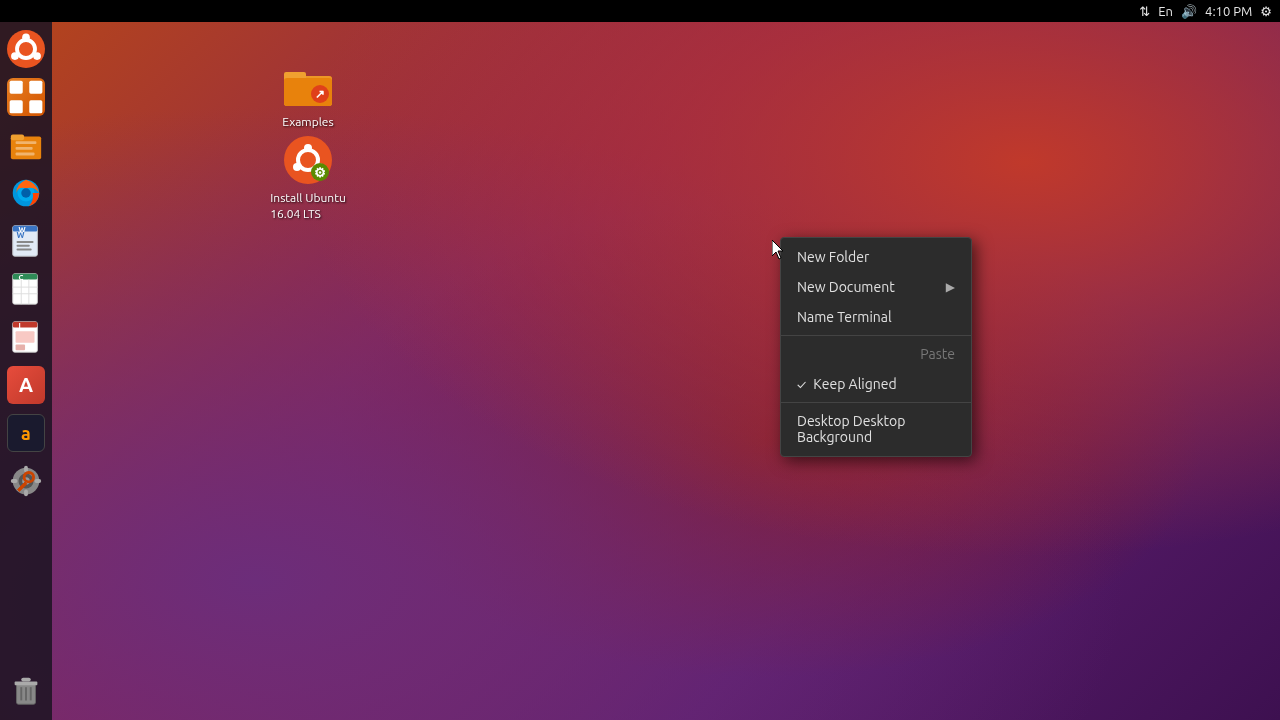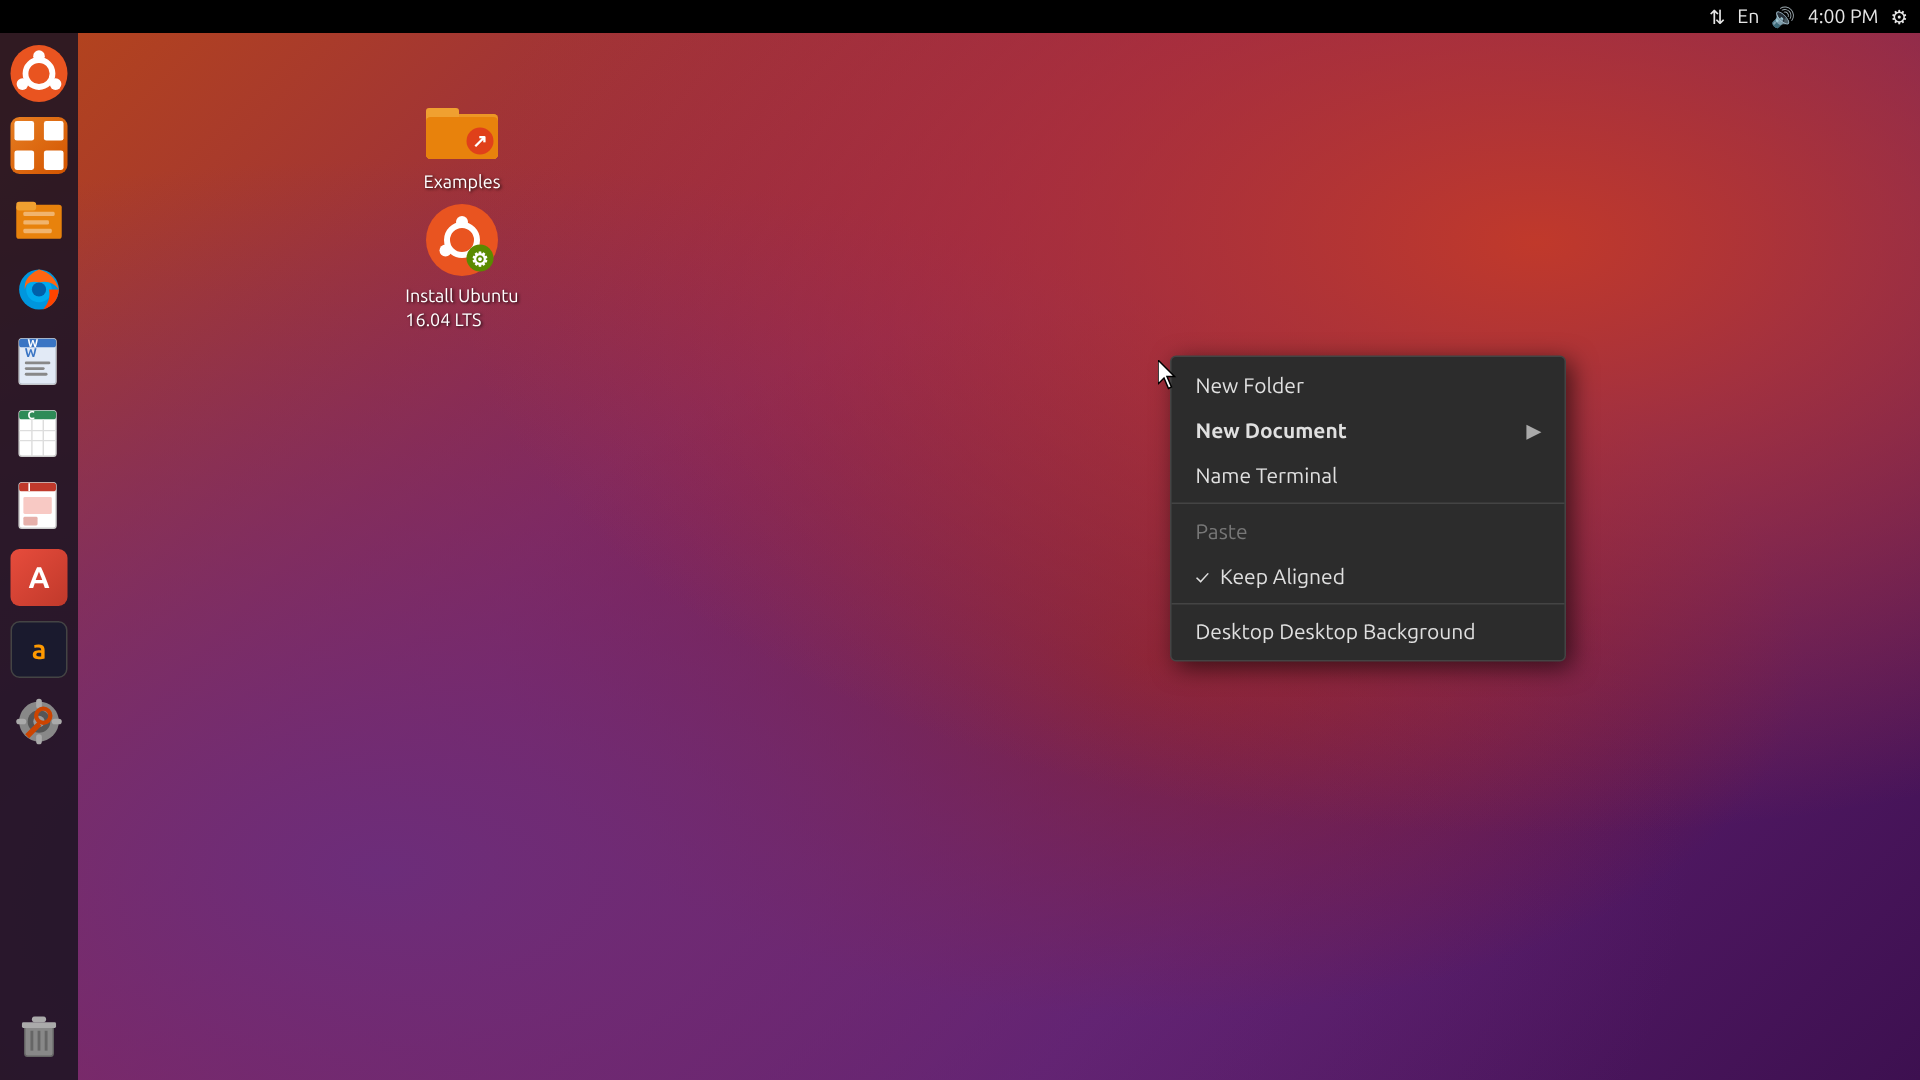--- a/index.html
+++ b/index.html
@@ -130,21 +130,21 @@
       margin-top: 4px;
       text-shadow: 1px 1px 2px rgba(0,0,0,0.8);
       line-height: 1.3;
     }
 
     
     #context-menu {
       position: absolute;
       top: 215px;
       left: 780px;
-      width: 264px;
+      width: 192px;
       background: #2c2c2c;
       border: 1px solid #444;
       border-radius: 4px;
       box-shadow: 4px 4px 16px rgba(0,0,0,0.6);
       z-index: 200;
       padding: 4px 0;
     }
 
     .menu-item {
       padding: 7px 16px;
@@ -153,20 +153,21 @@
       cursor: pointer;
       display: flex;
       align-items: center;
       justify-content: space-between;
       position: relative;
     }
 
     .menu-item.disabled {
       color: #777;
       cursor: default;
+      justify-content: flex-end;
     }
 
     .menu-item .checkmark {
       margin-right: 4px;
       font-size: 13px;
     }
 
     .menu-item .arrow {
       font-size: 12px;
       color: #aaa;
@@ -191,21 +192,21 @@
   </style>
 </head>
 <body>
 
 <div id="topbar">
   <span id="topbar-title-text">Ubuntu Desktop</span>
   <div id="topbar-right">
     <span class="topbar-icon">⇅</span>
     <span class="topbar-icon">En</span>
     <span class="topbar-icon">🔊</span>
-    <span class="topbar-icon">4:00 PM</span>
+    <span class="topbar-icon">4:10 PM</span>
     <span class="topbar-icon">⚙</span>
   </div>
 </div>
 
 <div id="desktop">
 
   <div class="desktop-icon" style="left: 268px; top: 36px;">
     <div class="icon-img">
 
       <svg width="52" height="52" viewBox="0 0 52 52">
@@ -235,21 +236,21 @@
         <text x="38" y="43" text-anchor="middle" fill="white" font-size="13" font-weight="bold">⚙</text>
       </svg>
     </div>
     <span class="icon-label">Install Ubuntu<br>16.04 LTS</span>
   </div>
 
   <div id="context-menu">
     <div class="menu-item">
       <span>New Folder</span>
     </div>
-    <div class="menu-item" style="background: transparent; font-weight: bold;">
+    <div class="menu-item" style="background: transparent;">
       <span>New Document</span>
       <span class="arrow">▶</span>
     </div>
     <div class="menu-item">
       <span>Name Terminal</span>
     </div>
     <div class="menu-separator"></div>
     <div class="menu-item disabled">
       <span>Paste</span>
     </div>

